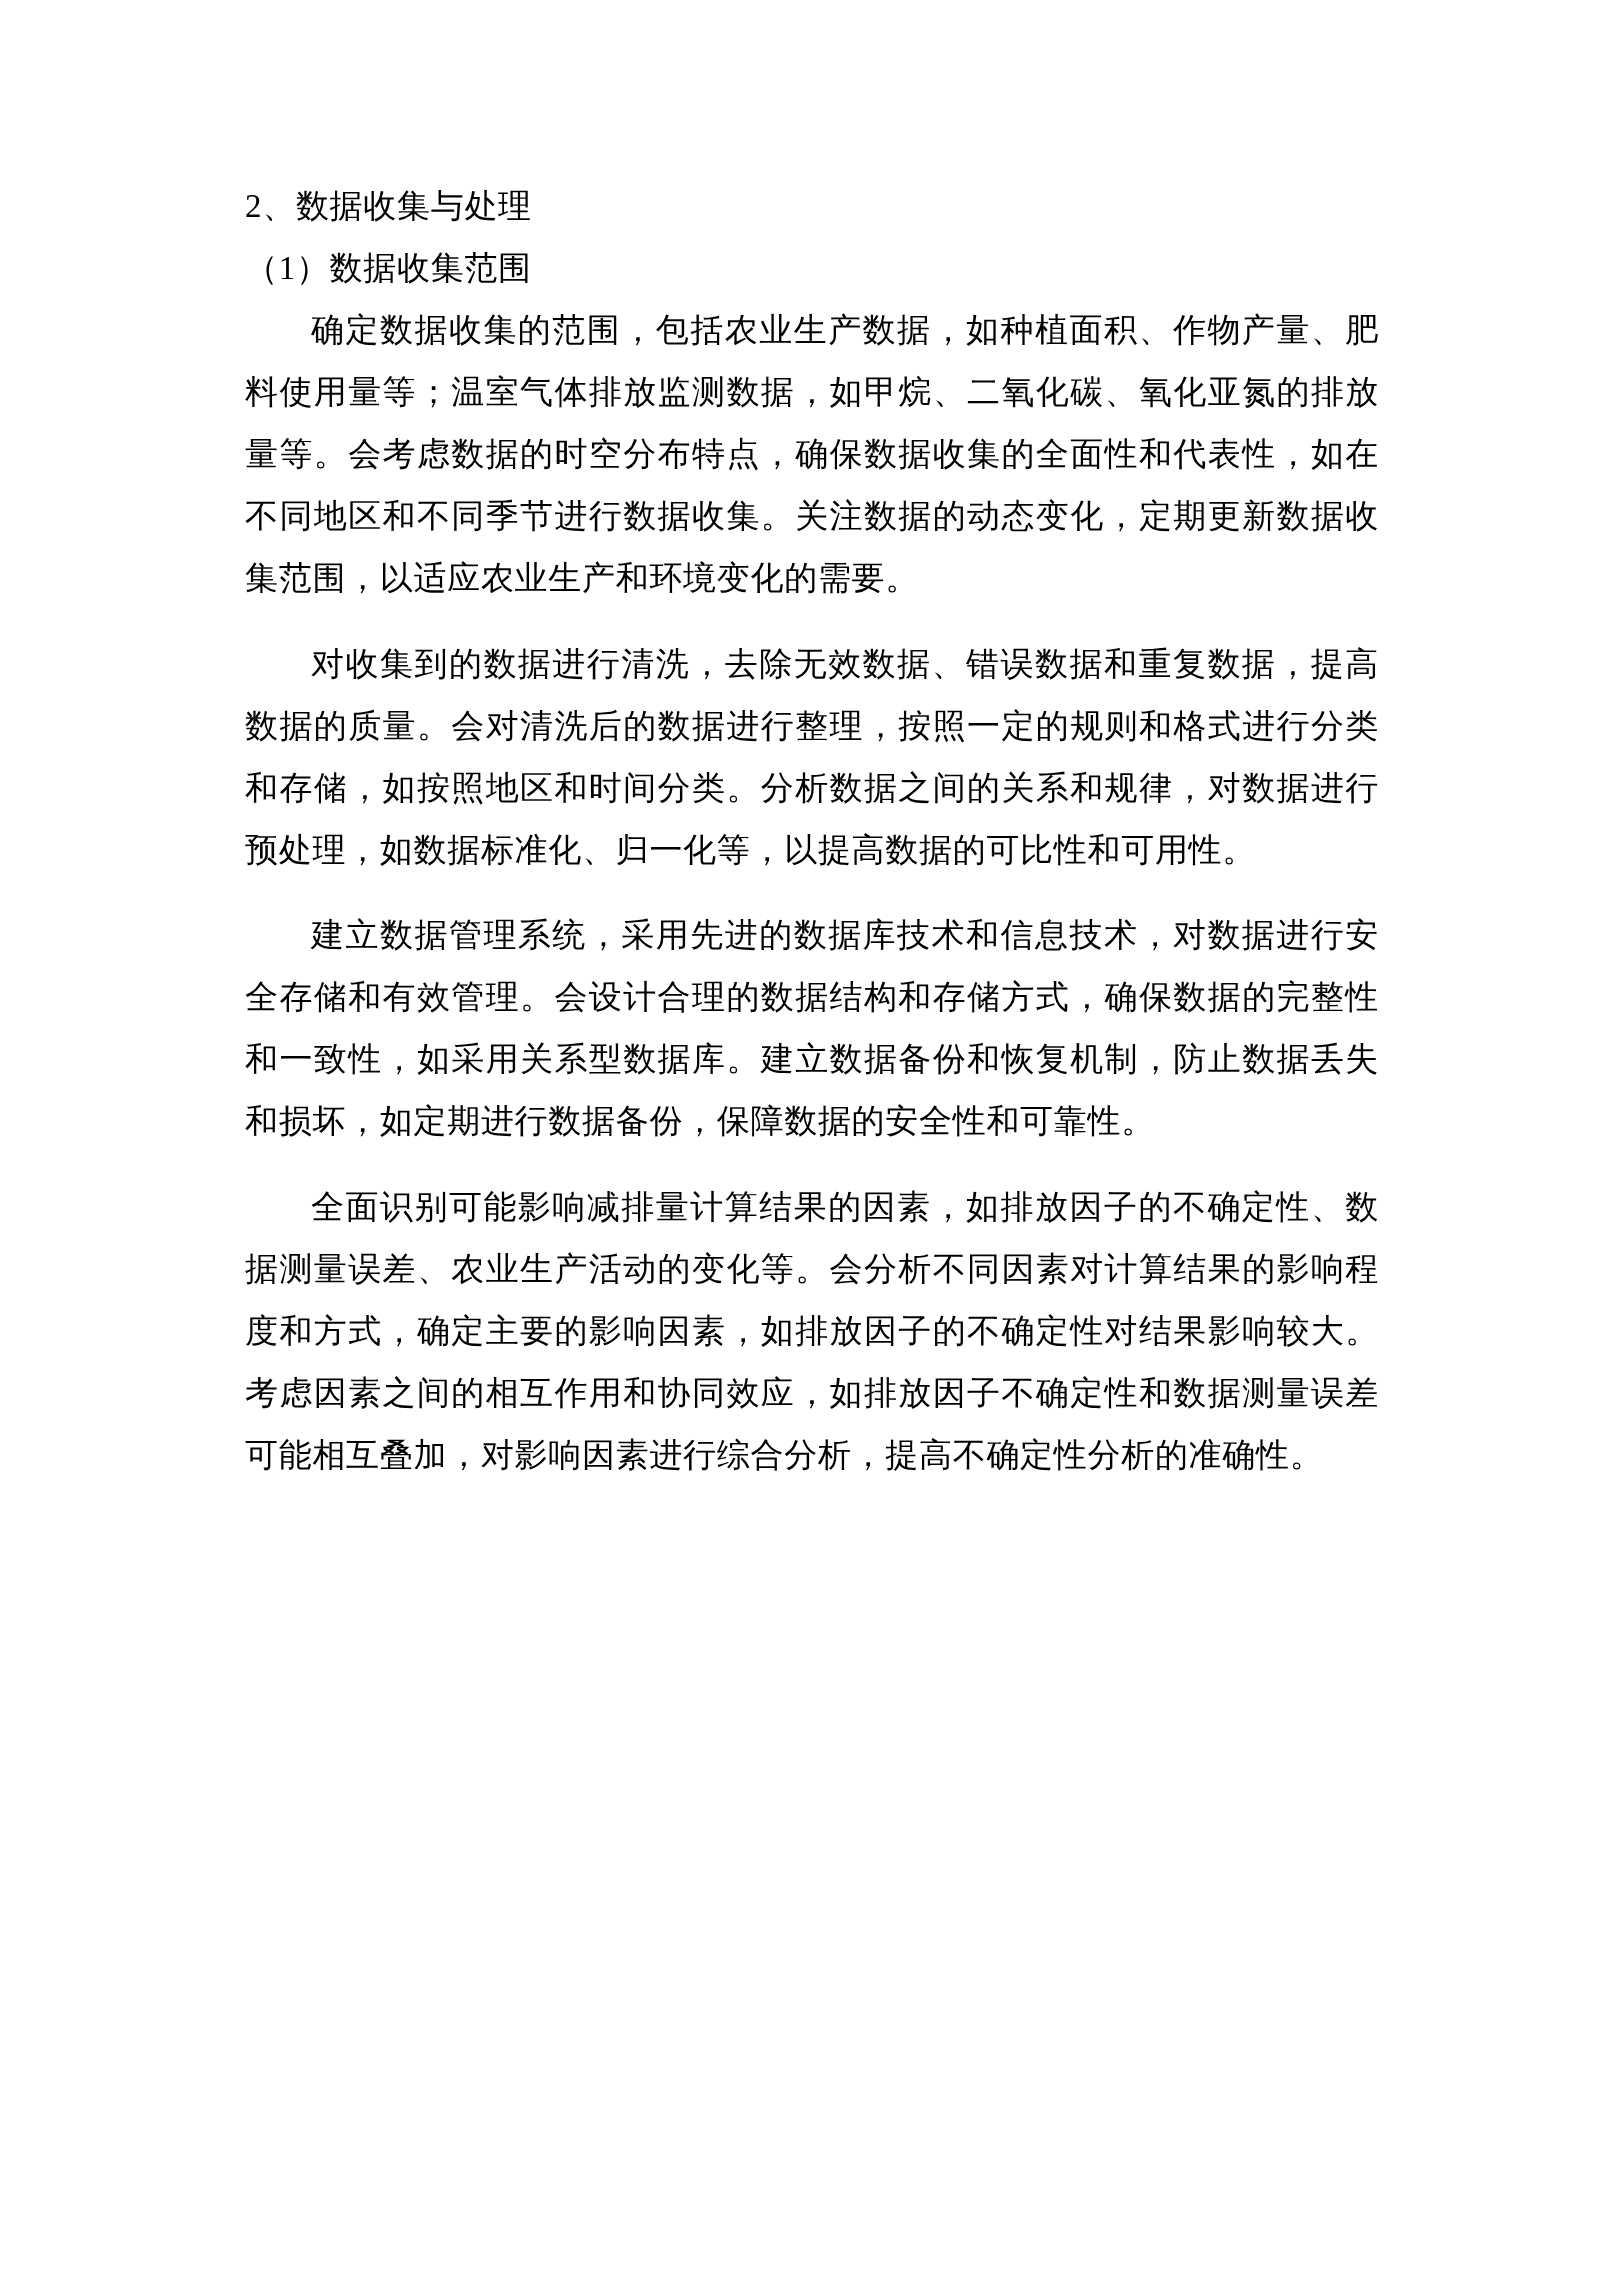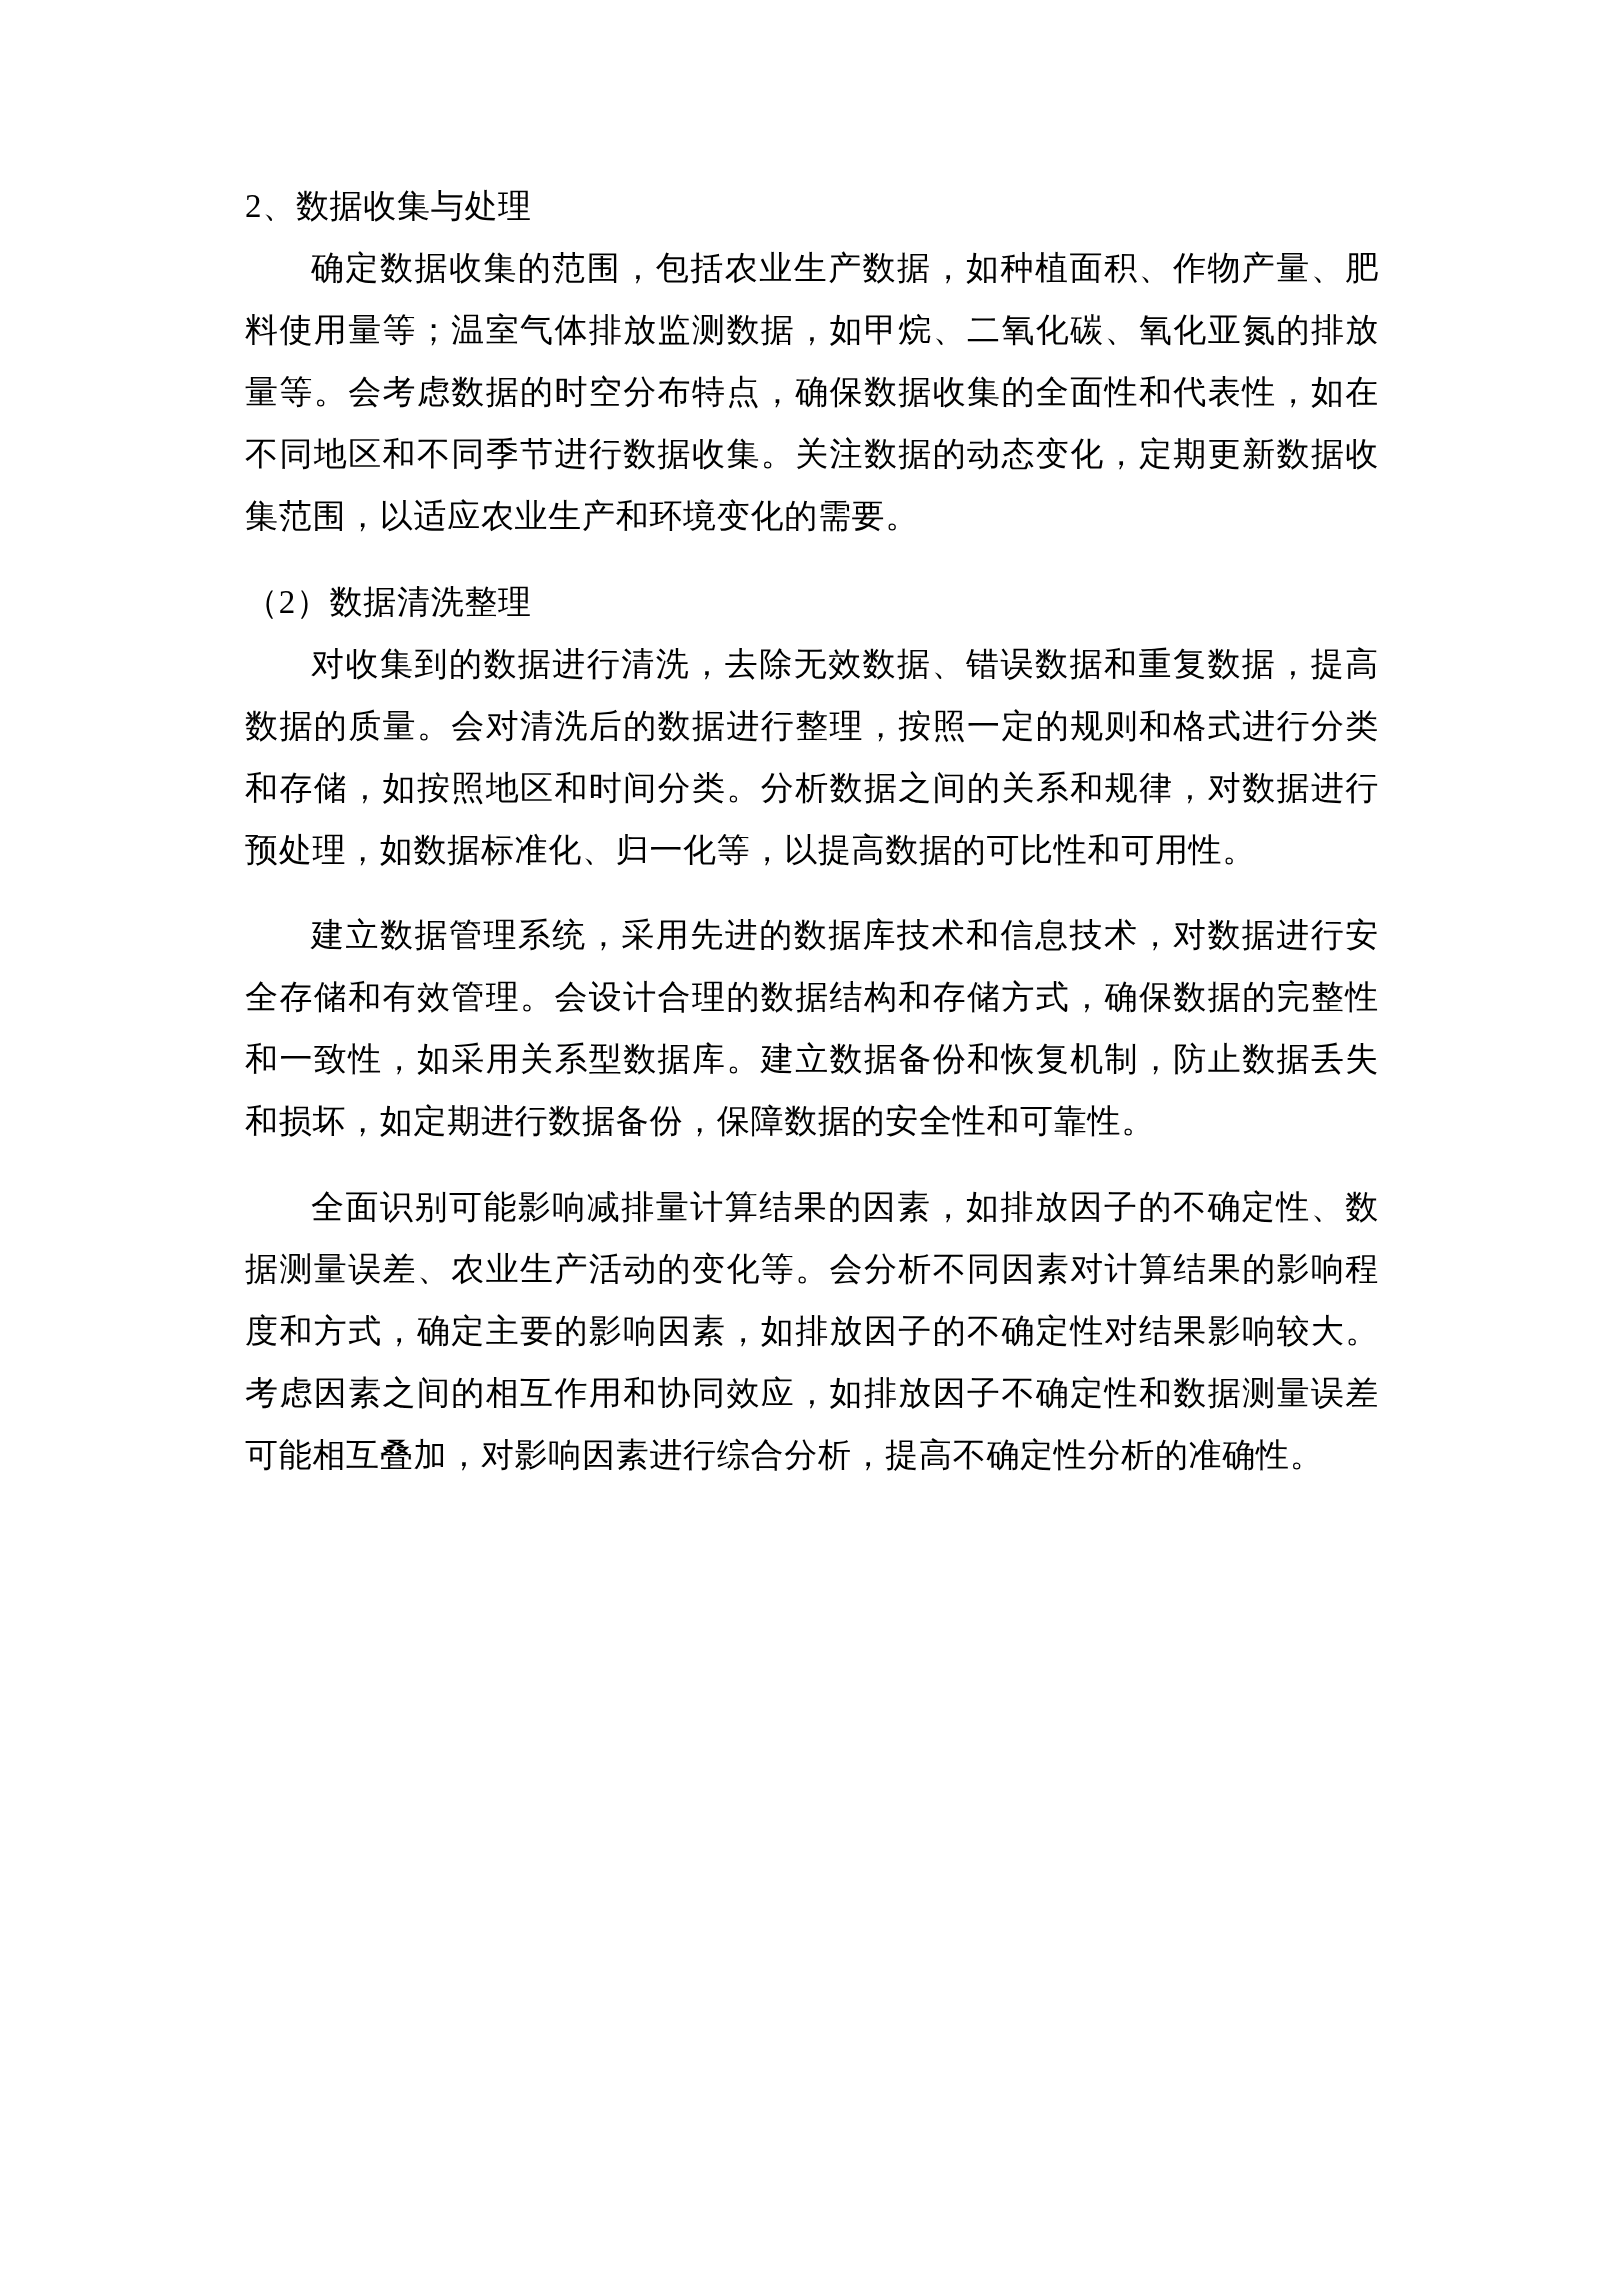--- a/index.html
+++ b/index.html
@@ -43,24 +43,24 @@
   }
 </style>
 </head>
 <body>
 
 <div class="page">
   <div class="content">
 
     <h2 class="doc-heading">2、数据收集与处理</h2>
 
+    <h3 class="doc-subheading">（1）数据收集范围</h3>
 
     <p class="doc-paragraph">确定数据收集的范围，包括农业生产数据，如种植面积、作物产量、肥料使用量等；温室气体排放监测数据，如甲烷、二氧化碳、氧化亚氮的排放量等。会考虑数据的时空分布特点，确保数据收集的全面性和代表性，如在不同地区和不同季节进行数据收集。关注数据的动态变化，定期更新数据收集范围，以适应农业生产和环境变化的需要。</p>
 
-    <h3 class="doc-subheading">（2）数据清洗整理</h3>
 
     <p class="doc-paragraph">对收集到的数据进行清洗，去除无效数据、错误数据和重复数据，提高数据的质量。会对清洗后的数据进行整理，按照一定的规则和格式进行分类和存储，如按照地区和时间分类。分析数据之间的关系和规律，对数据进行预处理，如数据标准化、归一化等，以提高数据的可比性和可用性。</p>
 
 
     <p class="doc-paragraph">建立数据管理系统，采用先进的数据库技术和信息技术，对数据进行安全存储和有效管理。会设计合理的数据结构和存储方式，确保数据的完整性和一致性，如采用关系型数据库。建立数据备份和恢复机制，防止数据丢失和损坏，如定期进行数据备份，保障数据的安全性和可靠性。</p>
 
 
 
     <p class="doc-paragraph">全面识别可能影响减排量计算结果的因素，如排放因子的不确定性、数据测量误差、农业生产活动的变化等。会分析不同因素对计算结果的影响程度和方式，确定主要的影响因素，如排放因子的不确定性对结果影响较大。考虑因素之间的相互作用和协同效应，如排放因子不确定性和数据测量误差可能相互叠加，对影响因素进行综合分析，提高不确定性分析的准确性。</p>
 

